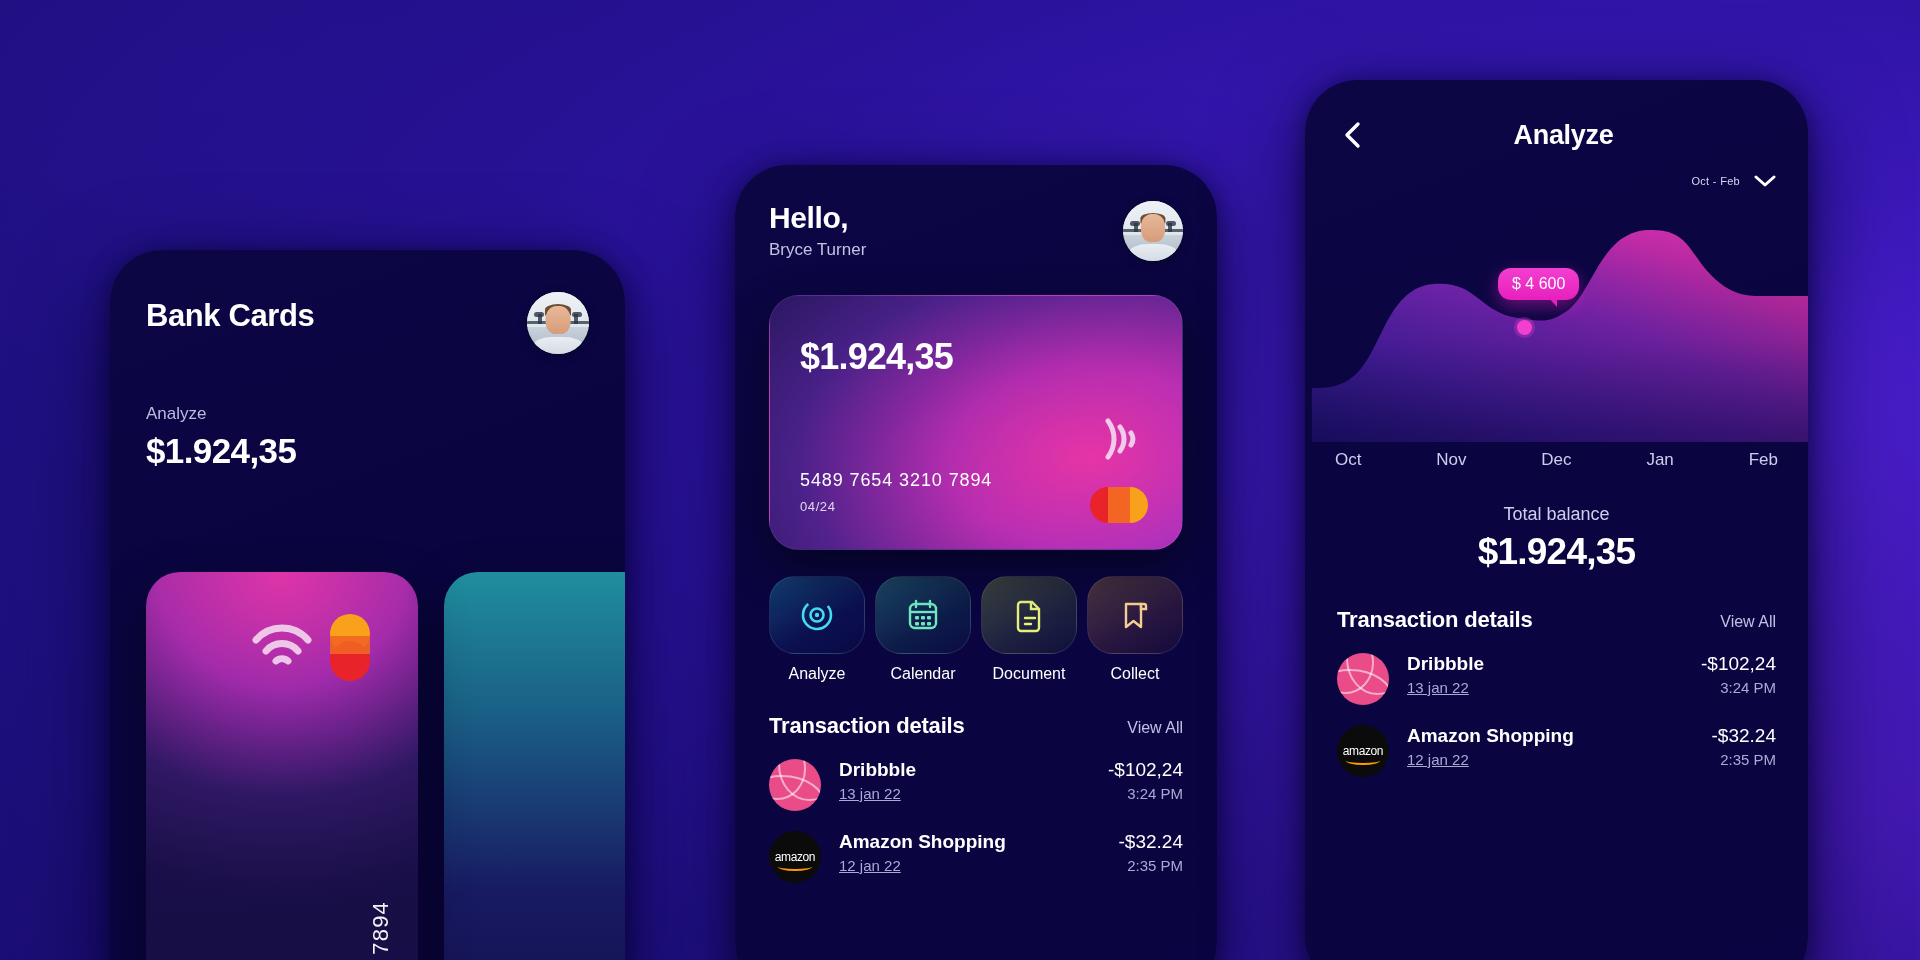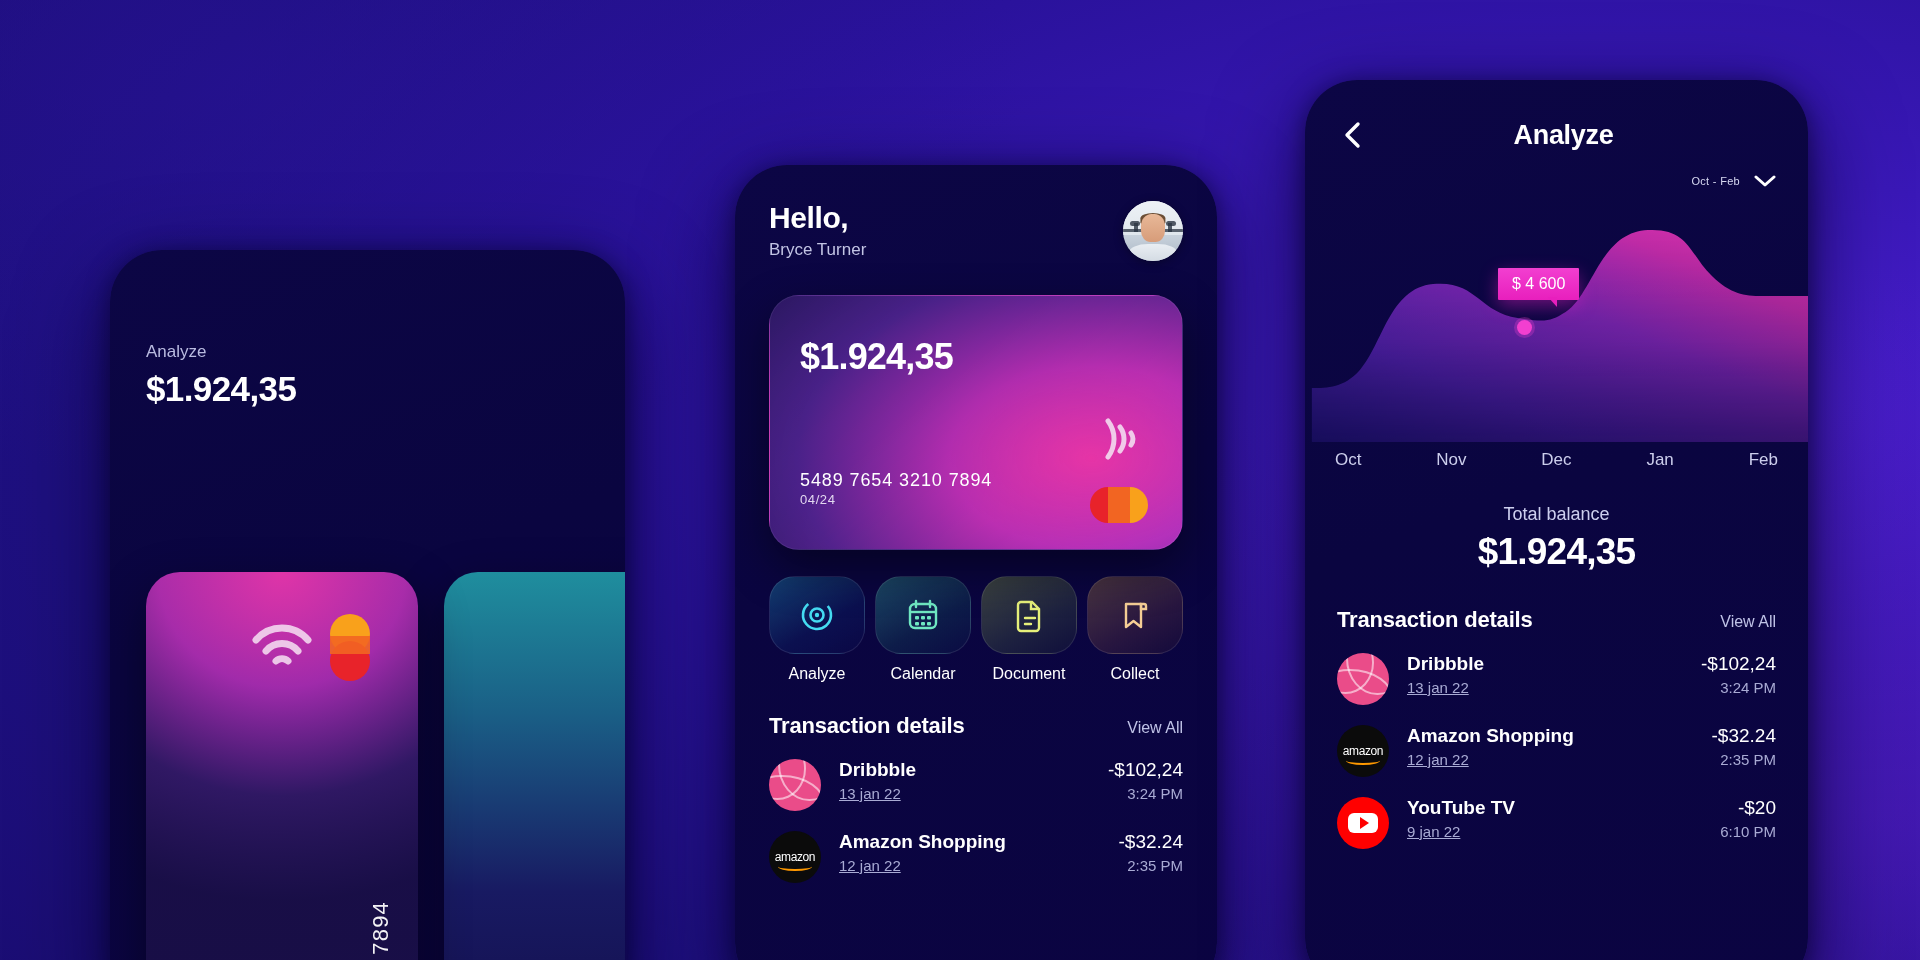--- a/index.html
+++ b/index.html
@@ -94,21 +94,21 @@
     margin-top:34px; height:255px; border-radius:30px; position:relative; overflow:hidden;
     background:
       radial-gradient(115% 120% at 78% 64%, rgba(231,52,166,.98) 0%, rgba(186,45,180,.85) 30%, rgba(74,33,140,.85) 62%, rgba(28,18,78,.96) 100%),
       linear-gradient(140deg,#241a55 0%,#53237f 38%,#c0359d 68%,#8a4cf0 100%);
     box-shadow:0 18px 46px rgba(0,0,0,.45);
     border:1px solid rgba(255,255,255,.07);
   }
   .mp-card .amt{ position:absolute; left:30px; top:40px; font-size:36px; font-weight:bold; color:#fff; letter-spacing:-.8px;}
   .mp-card .nfc{ position:absolute; right:38px; top:115px; width:44px; height:56px; }
   .mp-card .num{ position:absolute; left:30px; bottom:58px; font-size:18px; color:#fff; letter-spacing:.9px;}
-  .mp-card .exp{ position:absolute; left:30px; bottom:42px; font-size:13px; color:#e2d7ef; letter-spacing:.6px;margin-top:8px;}
+  .mp-card .exp{ position:absolute; left:30px; bottom:35px; font-size:13px; color:#e2d7ef; letter-spacing:.6px;margin-top:8px;}
   .mp-card .mc2{ position:absolute; right:34px; bottom:26px; width:58px; height:36px;}
   .mp-card .mc2 i{position:absolute;width:36px;height:36px;border-radius:50%;top:0;}
   .mp-card .mc2 .r{left:0;background:#e8232a;}
   .mp-card .mc2 .o{left:22px;background:#f9a11b;}
   .mp-card .mc2 .m{left:18px;width:22px;background:#f26522;border-radius:0 0 0 0;}
 
   .mp-actions{ margin-top:26px; display:flex; justify-content:space-between; }
   .act{ width:96px; text-align:center; }
   .act .tile{
     width:96px; height:78px; border-radius:26px; display:flex; align-items:center; justify-content:center;
@@ -150,41 +150,55 @@
   .rp-back{ width:34px; height:34px; flex:none; }
   .rp-title{ flex:1; text-align:center; font-size:27px; font-weight:bold; color:#fff; margin-left:-20px; letter-spacing:-.3px;}
   .rp-range{ display:flex; align-items:center; justify-content:flex-end; gap:14px; margin-top:22px; padding-right:32px; }
   .rp-range .t{ font-size:11px; color:#d7d9f2; letter-spacing:.3px;}
 
   .chart-wrap{ position:relative; height:250px; margin-top:4px; }
   .chart-wrap svg{ display:block; width:100%; height:100%; }
   .tooltip{
     position:absolute; left:193px; top:76px;
     background:linear-gradient(180deg,#f23fd0,#e81fbd);
-    color:#fff; font-size:16px; padding:7px 14px; border-radius:1px; white-space:nowrap;
+    color:#fff; font-size:16px; padding:7px 14px; border-radius:13px; white-space:nowrap;
     box-shadow:0 6px 18px rgba(230,30,190,.45);
   }
   .tooltip:after{ content:""; position:absolute; left:62%; bottom:-7px; width:0;height:0;
     border-left:9px solid transparent; border-right:0 solid transparent; border-top:10px solid #e81fbd; }
   .dot{ position:absolute; left:212px; top:128px; width:15px; height:15px; border-radius:50%;
     background:#f23fd0; box-shadow:0 0 0 3px rgba(242,63,208,.28); }
 
   .x-axis{ display:flex; justify-content:space-between; padding:0 30px; margin-top:8px; }
   .x-axis span{ font-size:17px; color:#ccceec; }
 
   .rp-total-lbl{ margin-top:34px; text-align:center; font-size:18px; color:#cdcfee; }
   .rp-total-val{ margin-top:6px; text-align:center; font-size:37px; font-weight:bold; color:#fff; letter-spacing:-.8px;}
 </style>
 </head>
 <body>
 
 <div class="bg-glow"></div>
 
 <div class="phone" id="phone-left">
   <div class="lp-pad">
+    <div class="lp-top">
+      <div class="lp-title">Bank Cards</div>
+      <div class="avatar lp-avatar">
+        <div class="sky"></div>
+          <div class="post2 l"></div>
+          <div class="post2 r"></div>
+        <div class="rail"></div>
+          <div class="post l"></div>
+          <div class="post r"></div>
+        <div class="hair"></div>
+          <div class="head"></div>
+          <div class="body"></div>
+      </div>
+    </div>
     <div class="lp-balance-lbl">Analyze</div>
     <div class="lp-balance-val">$1.924,35</div>
   </div>
 
   <div class="lp-cards">
     <div class="vcard back"></div>
     <div class="vcard front">
       <svg class="wifi" viewBox="0 0 62 46">
         <g fill="none" stroke="#f3d7ef" stroke-linecap="round" stroke-width="7" opacity=".9">
           <path d="M5 20 A34 34 0 0 1 57 20"></path>
@@ -419,29 +433,14 @@
       <div class="tx-mid">
         <div class="tx-name">Amazon Shopping</div>
         <div class="tx-date">12 jan 22</div>
       </div>
       <div class="tx-right">
         <div class="tx-amt">-$32.24</div>
         <div class="tx-time">2:35 PM</div>
       </div>
     </div>
 
-    <div class="tx-row">
-      <div class="tx-logo logo-youtube">
-        <div class="scr">
-            <div class="tri"></div>
-          </div>
-      </div>
-      <div class="tx-mid">
-        <div class="tx-name">YouTube TV</div>
-        <div class="tx-date">9 jan 22</div>
-      </div>
-      <div class="tx-right">
-        <div class="tx-amt">-$20</div>
-        <div class="tx-time">6:10 PM</div>
-      </div>
-    </div>
   </div>
 </div>
 
 </body></html>

